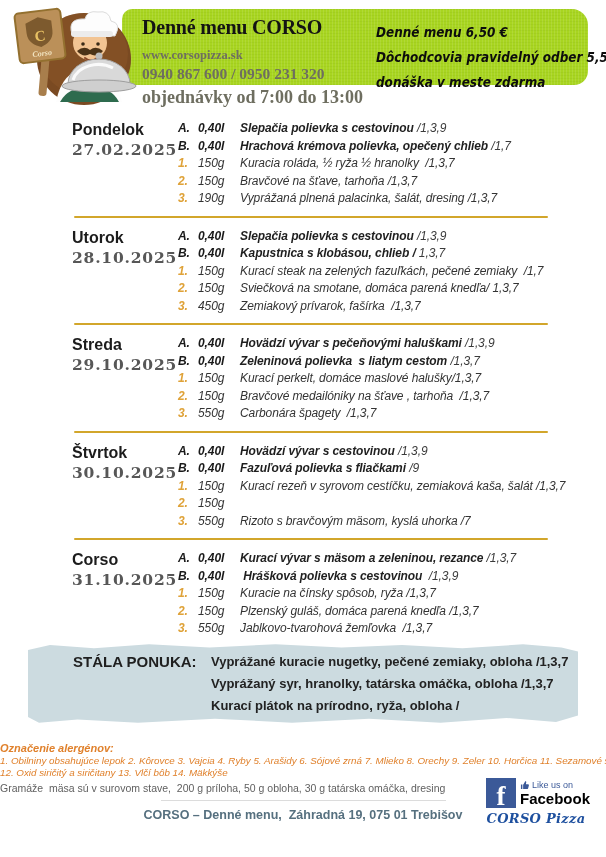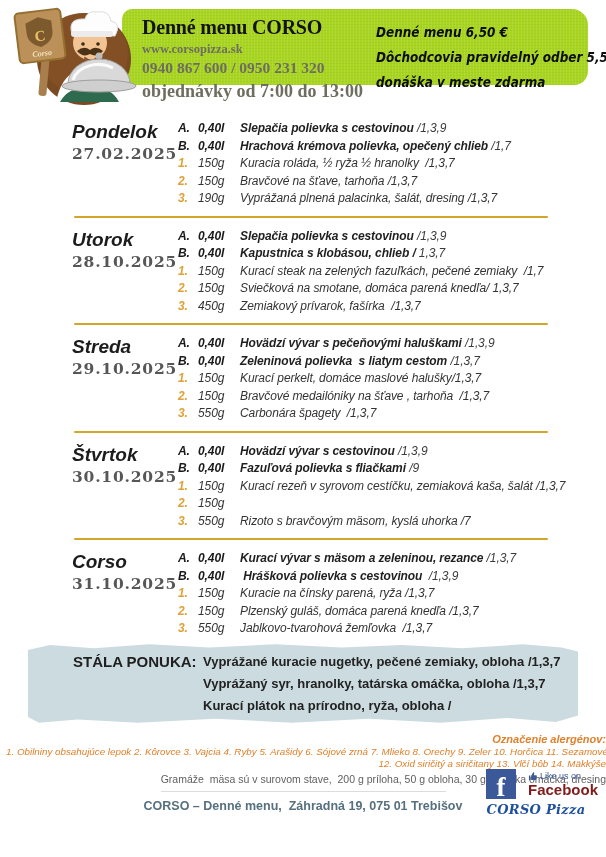--- a/index.html
+++ b/index.html
@@ -23,70 +23,71 @@
     position:absolute;left:122px;top:9px;width:466px;height:76px;
     background:var(--banner-green);
     background-image:
       repeating-linear-gradient(90deg,rgba(255,255,255,.10) 0 1px,transparent 1px 3px),
       repeating-linear-gradient(0deg,rgba(110,150,0,.10) 0 1px,transparent 1px 3px);
     border-radius:10px 16px 14px 10px;
     display:flex;
   }
   .banner-left{padding:7px 0 0 20px;width:250px;flex:none;}
   .banner-title{font-family:"Liberation Serif",serif;font-weight:bold;font-size:20px;color:#141414;letter-spacing:-.2px;}
-  .banner-site{font-family:"Liberation Serif",serif;font-weight:bold;font-size:12.5px;color:#6e6e60;margin-top:3px;}
+  .banner-site{font-family:"Liberation Serif",serif;font-weight:bold;font-size:12.5px;color:#6e6e60;margin-top:9px;}
   .banner-phones{font-family:"Liberation Serif",serif;font-weight:bold;font-size:15.5px;color:#6e6e60;margin-top:2px;}
   .banner-hours{font-family:"Liberation Serif",serif;font-weight:bold;font-size:18px;color:#6e6e60;margin-top:4px;}
   .banner-right{padding:15px 0 4px 4px;width:212px;}
   .script-line{
     font-family:"DejaVu Sans",sans-serif;font-style:italic;font-weight:bold;font-size:14px;
     color:#0d0d0d;transform:scaleX(.86);transform-origin:0 50%;white-space:nowrap;margin-bottom:9px;
   }
   .logo{position:absolute;left:10px;top:4px;width:130px;height:106px;}
   
   .days{padding:6px 0 0 72px;}
   .day{display:flex;margin-top:2px;}
   .day-head{width:106px;flex:none;padding-top:1px;}
-  .day-name{font-size:19px;font-weight:bold;font-style:italic;color:#1c1c1c;}
+  .day-name{font-size:16px;font-weight:bold;color:#1c1c1c;}
   .day-date{font-family:"DejaVu Serif",serif;font-size:15.5px;font-weight:bold;color:#575757;letter-spacing:.8px;margin-top:1px;}
   .day-rows{flex:1;}
   .menu-row{display:flex;font-size:12px;line-height:17.5px;font-style:italic;color:#333;letter-spacing:-.1px;}
   .menu-row .marker{width:20px;flex:none;}
   .menu-row .qty{width:42px;flex:none;}
   .menu-row .text{flex:1;white-space:pre;}
   .soup .marker{font-weight:bold;color:#1a1a1a;}
   .soup .qty{font-weight:bold;color:#1a1a1a;}
   .soup .text{font-weight:bold;color:#1f1f1f;}
   .soup .alg{font-weight:normal;color:#3a3a3a;}
   .main .marker{font-weight:bold;color:var(--number-gold);}
   .day-divider{border-top:2px solid var(--accent-gold);margin:8px 58px 10px 2px;border-radius:2px;}
   
   .stala{
     margin:6px 28px 0;background:var(--stala-blue);padding:7px 4px 7px 45px;
     display:flex;align-items:flex-start;
     clip-path:polygon(0% 8%,4% 2%,12% 6%,22% 1%,33% 5%,45% 1%,57% 5%,68% 2%,79% 6%,90% 1%,97% 5%,100% 10%,100% 90%,96% 98%,87% 93%,75% 99%,62% 94%,48% 99%,34% 94%,20% 99%,9% 95%,2% 99%,0% 92%);
+    gap:8px;
   }
   .stala-label{font-size:15px;font-weight:bold;color:#1f1f1f;line-height:22px;width:130px;flex:none;}
   .stala-item{font-size:13px;font-weight:bold;color:#222;line-height:22px;white-space:pre;}
   
-  .allergens{margin-top:9px;text-align:right;color:var(--allergen-orange);font-style:italic;padding-left:6px;}
+  .allergens{margin-top:18px;text-align:left;color:var(--allergen-orange);font-style:italic;}
   .alg-title{font-size:11px;font-weight:bold;line-height:13px;}
   .alg-line{font-size:9.8px;line-height:12px;white-space:pre;}
   .grams-note{font-style:normal;color:#5f5f5f;font-size:10.5px;margin-top:3px;white-space:pre;}
   
   .footer{position:relative;margin-top:4px;}
   .footer-divider{width:285px;margin:6px auto 7px;border-top:1px solid #dcdcdc;}
   .address{text-align:center;font-size:12.5px;font-weight:bold;color:#56707f;white-space:pre;}
   .fb-block{position:absolute;right:20px;top:-22px;width:100px;}
   .fb-row{display:flex;align-items:flex-start;}
   .fb-square{width:30px;height:30px;background:var(--facebook-blue);color:#fff;font-family:"Liberation Serif",serif;
     font-weight:bold;font-size:27px;text-align:center;line-height:36px;flex:none;}
-  .fb-texts{margin-left:12px;padding-top:2px;}
+  .fb-texts{margin-left:4px;padding-top:2px;}
   .fb-like{font-size:9px;color:var(--facebook-blue);display:flex;align-items:center;gap:2px;line-height:10px;}
-  .fb-name{font-size:15px;font-weight:bold;color:#7f1d1d;line-height:15px;margin-top:1px;}
+  .fb-name{font-size:15px;font-weight:bold;color:#000000;line-height:15px;margin-top:1px;}
   .fb-brand{margin-top:3px;text-align:center;font-family:"DejaVu Serif",serif;font-size:13px;font-weight:bold;
     font-style:italic;color:var(--brand-blue);letter-spacing:.3px;}
 </style>
 </head>
 <body>
 
 <div class="page">
 
   <header class="header">
     <div class="green-banner">
@@ -278,21 +279,21 @@
             <span class="text">Kurací vývar s mäsom a zeleninou, rezance<span class="alg"> /1,3,7</span></span>
           </div>
           <div class="menu-row soup">
             <span class="marker">B.</span>
             <span class="qty">0,40l</span>
             <span class="text"> Hrášková polievka s cestovinou <span class="alg"> /1,3,9</span></span>
           </div>
           <div class="menu-row main">
             <span class="marker">1.</span>
             <span class="qty">150g</span>
-            <span class="text">Kuracie na čínsky parená, ryža /1,3,7</span>
+            <span class="text">Kuracie na čínsky spôsob, ryža /1,3,7</span>
           </div>
           <div class="menu-row main">
             <span class="marker">2.</span>
             <span class="qty">150g</span>
             <span class="text">Plzenský guláš, domáca parená knedľa /1,3,7</span>
           </div>
           <div class="menu-row main">
             <span class="marker">3.</span>
             <span class="qty">550g</span>
             <span class="text">Jablkovo-tvarohová žemľovka  /1,3,7</span>

